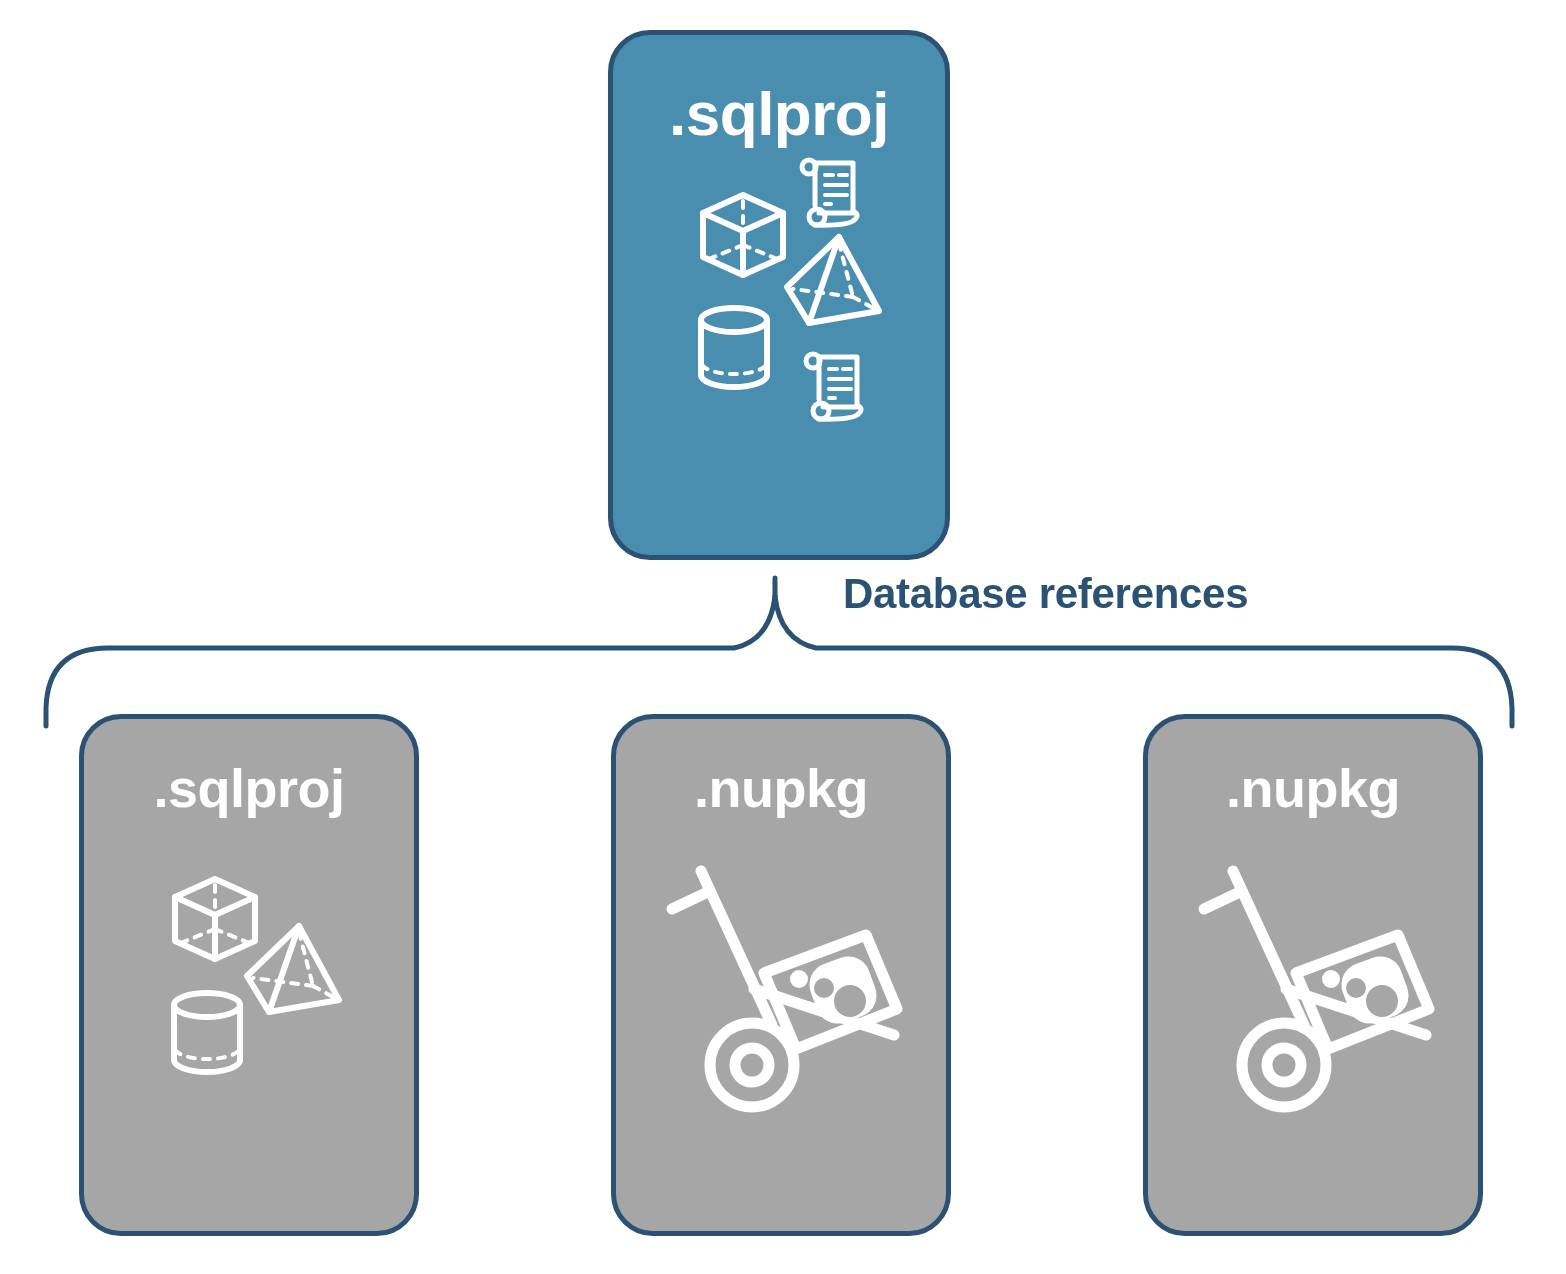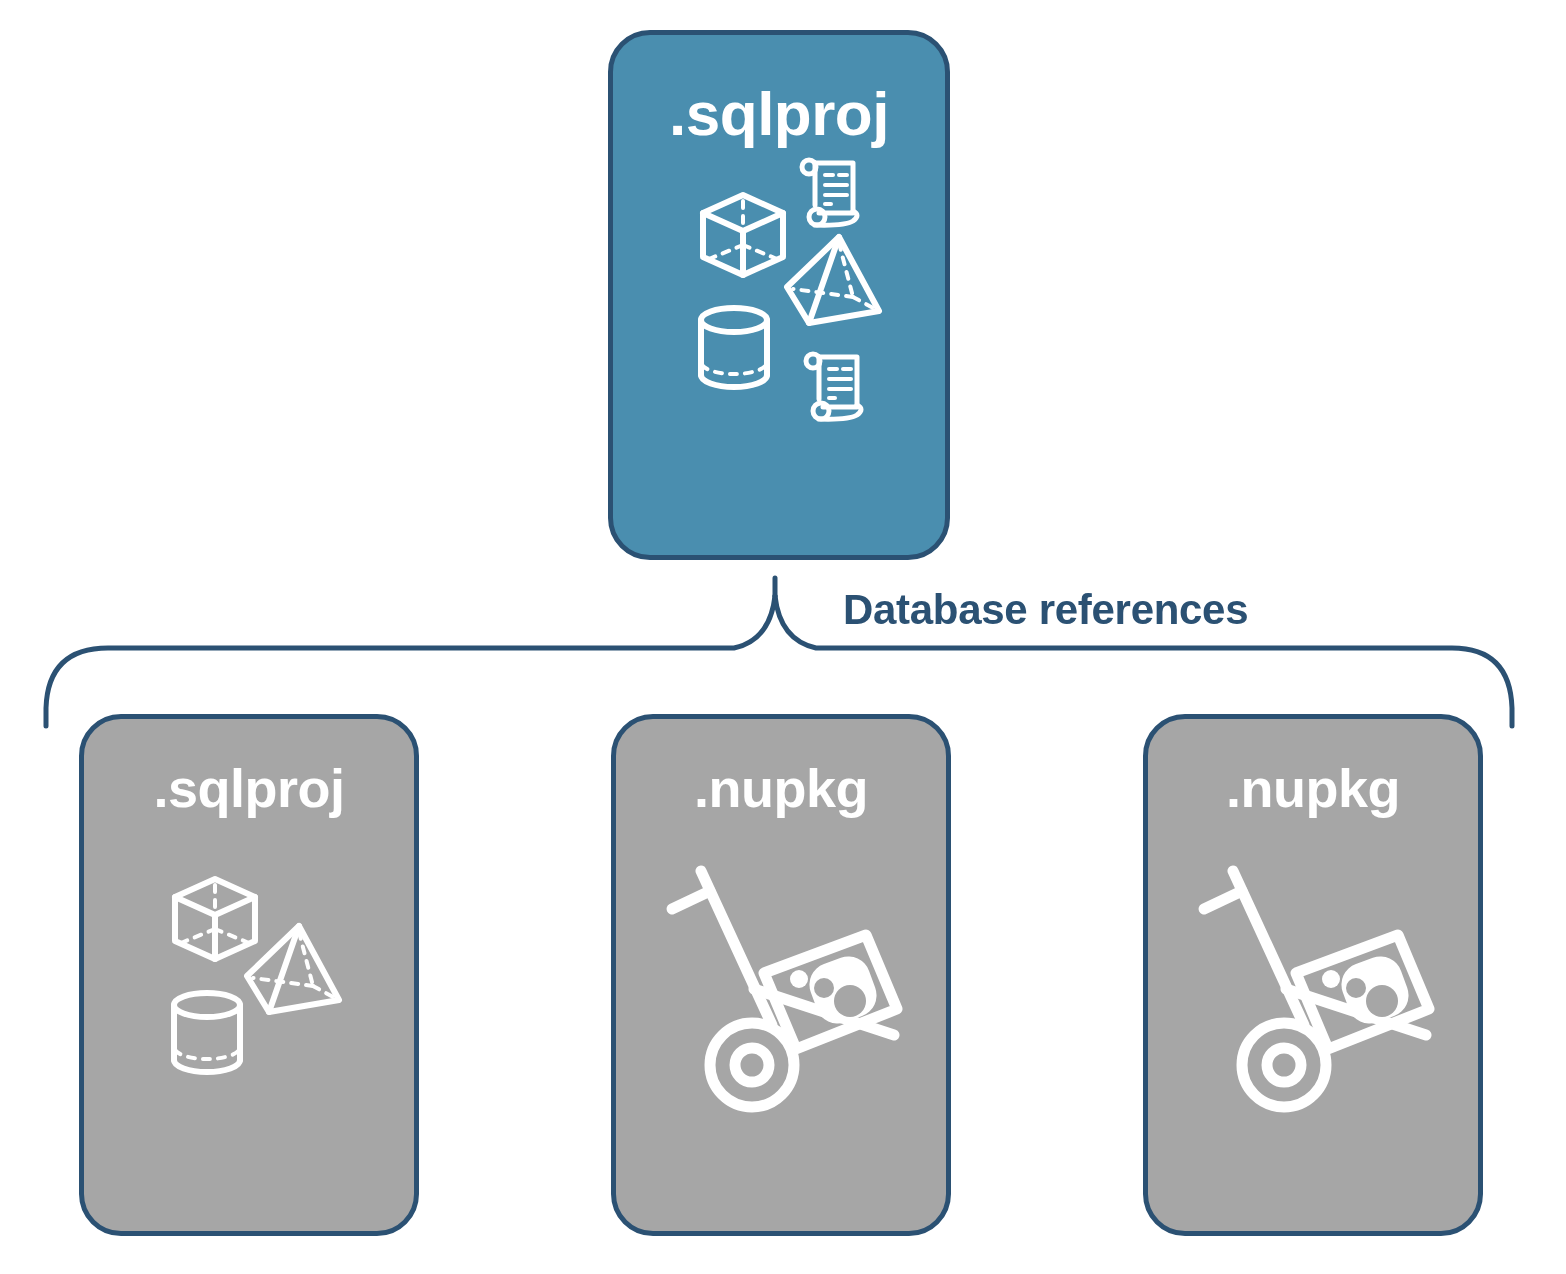--- a/index.html
+++ b/index.html
@@ -79,21 +79,21 @@
     top: 556px;
     width: 1566px;
     height: 190px;
     pointer-events: none;
   }
 
   
   .bracket-caption {
     position: absolute;
     left: 843px;
-    top: 586px;
+    top: 570px;
     font-size: 42px;
     font-weight: bold;
     color: #2b5173;
     letter-spacing: -0.3px;
     white-space: nowrap;
     user-select: none;
   }
 </style>
 </head>
 <body>

